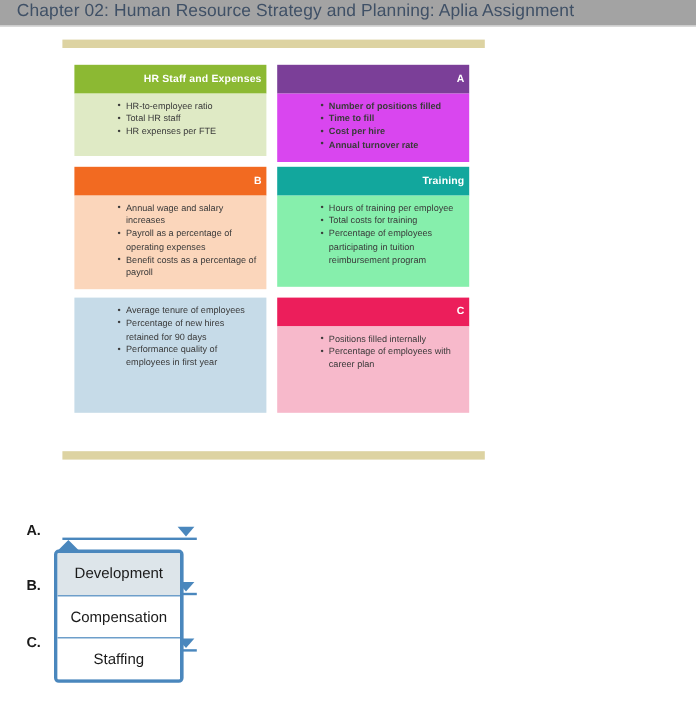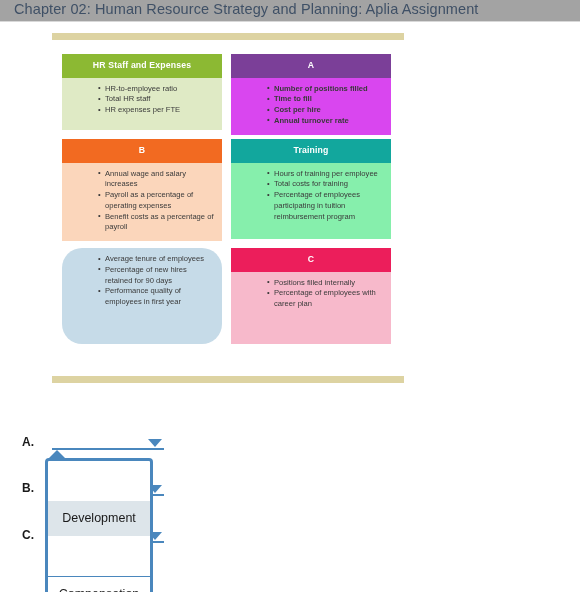--- a/index.html
+++ b/index.html
@@ -65,21 +65,21 @@
     gap: 9px;
     margin-bottom: 9px;
   }
   .card {
     width: 160px;
     display: flex;
     flex-direction: column;
     box-sizing: border-box;
   }
   .card-head {
-    text-align: center;
+    text-align: right;
     font-size: 8.7px;
     font-weight: bold;
     color: #ffffff;
     padding: 7px 4px 7px 4px;
     letter-spacing: 0.15px;
     line-height: 1.1;
   }
   .card-body {
     flex: 1;
     padding: 6px 7px 8px 7px;
@@ -188,21 +188,20 @@
     z-index: 11;
   }
   .dd-item {
     height: 35px;
     line-height: 35px;
     text-align: center;
     font-size: 12.5px;
     color: #1a1a1a;
     background: #ffffff;
     box-sizing: border-box;
-    margin-top: 40px;
   }
   .dd-item.selected {
     background: #dde5ea;
   }
   .dd-item + .dd-item {
     border-top: 1px solid #4a87bd;
   }
 </style>
 </head>
 <body>
@@ -259,21 +258,21 @@
             <li>Hours of training per employee</li>
             <li>Total costs for training</li>
             <li>Percentage of employees participating in tuition reimbursement program</li>
           </ul>
         </div>
       </div>
     </div>
 
     <div class="grid-row row-3">
       <div class="card">
-        <div class="card-body" style="background: rgb(198, 219, 232); border-radius: 20px;">
+        <div class="card-body" style="background: rgb(198, 219, 232);">
           <ul>
             <li>Average tenure of employees</li>
             <li>Percentage of new hires retained for 90 days</li>
             <li>Performance quality of employees in first year</li>
           </ul>
         </div>
       </div>
       <div class="card">
         <div class="card-head" style="background: rgb(236, 30, 91);">C</div>
         <div class="card-body" style="background: rgb(247, 185, 203);">

